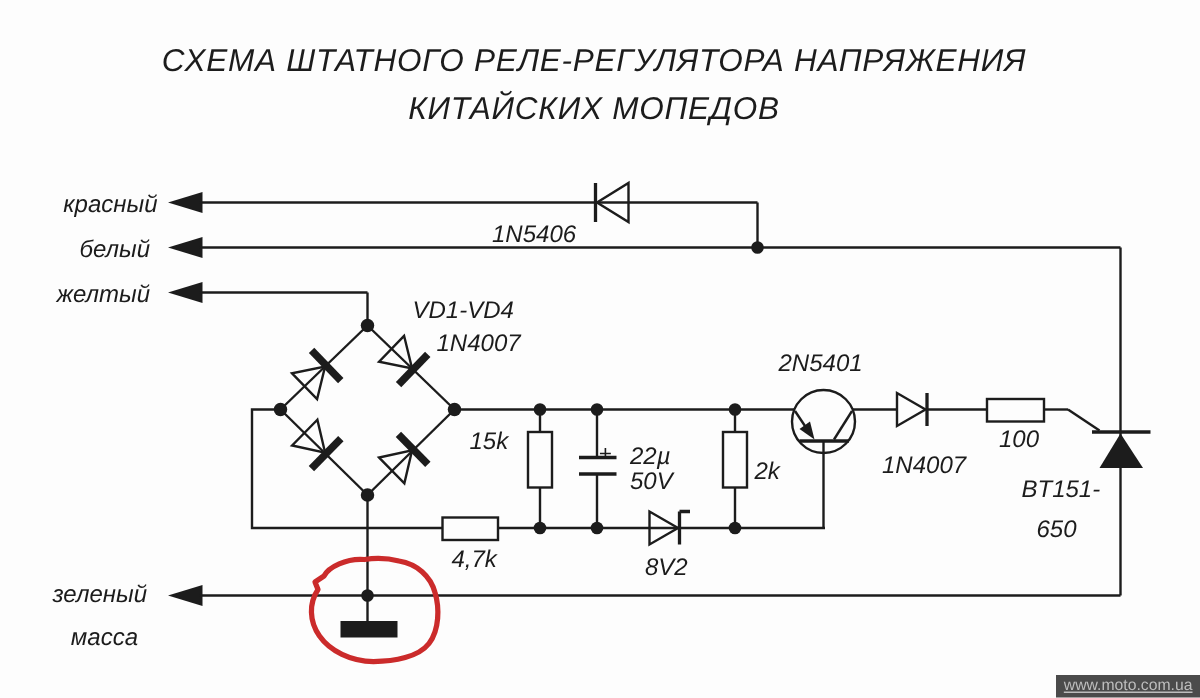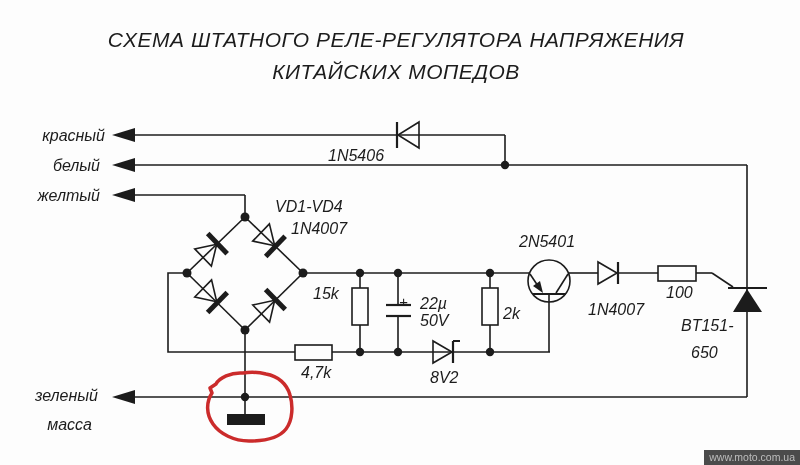--- a/index.html
+++ b/index.html
@@ -30,20 +30,21 @@
   .bar{stroke:var(--line);stroke-width:2.2;fill:none;}
   .bar-thick{stroke:var(--line);stroke-width:5;fill:none;}
   .box{fill:var(--background);stroke:var(--line);stroke-width:1.6;}
   .dot{fill:var(--line);stroke:none;}
   .annot{stroke:var(--annotation);stroke-width:3.5;fill:none;stroke-linejoin:round;stroke-linecap:round;}
   .watermark{
     position:absolute;right:0;bottom:0;
     background:var(--watermark-bg);color:var(--watermark-text);
     font-size:10.5px;line-height:14px;padding:0 5px 1px 5px;
     font-family:"Liberation Sans", sans-serif;
+    text-decoration:underline;
   }
 </style>
 </head>
 <body>
 
 <svg width="800" height="465" viewBox="0 0 800 465">
 
   <text class="title-text" x="396" y="47">СХЕМА ШТАТНОГО РЕЛЕ-РЕГУЛЯТОРА НАПРЯЖЕНИЯ</text>
   <text class="title-text" x="396" y="79">КИТАЙСКИХ МОПЕДОВ</text>
 

